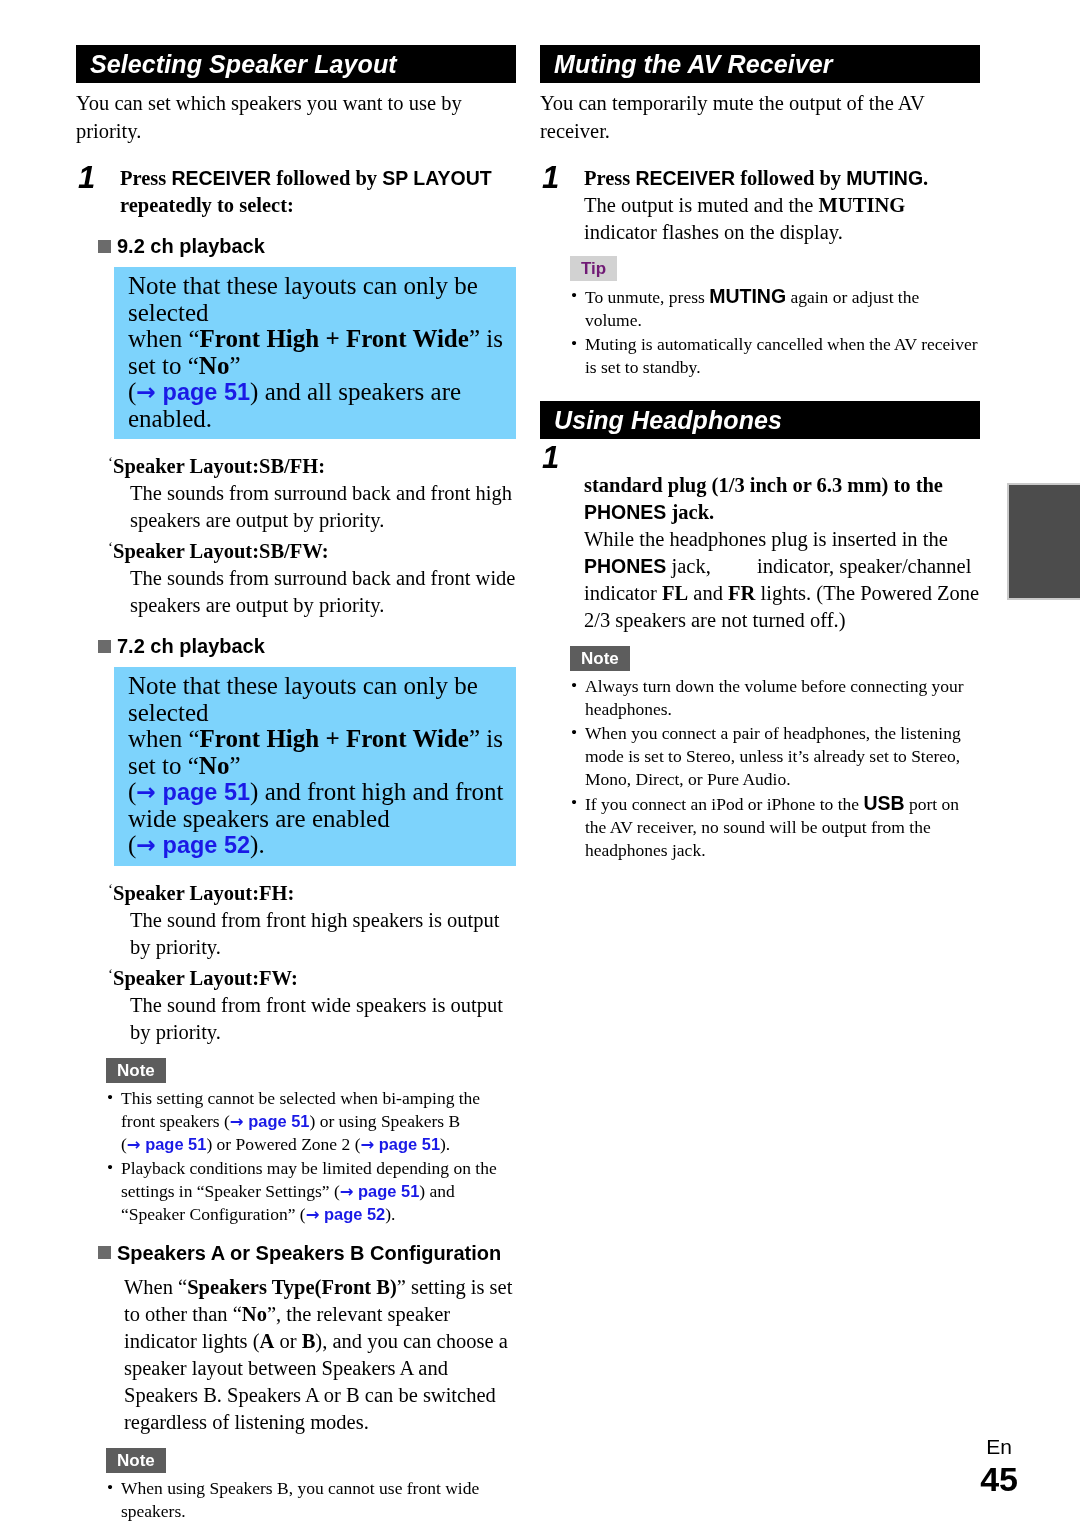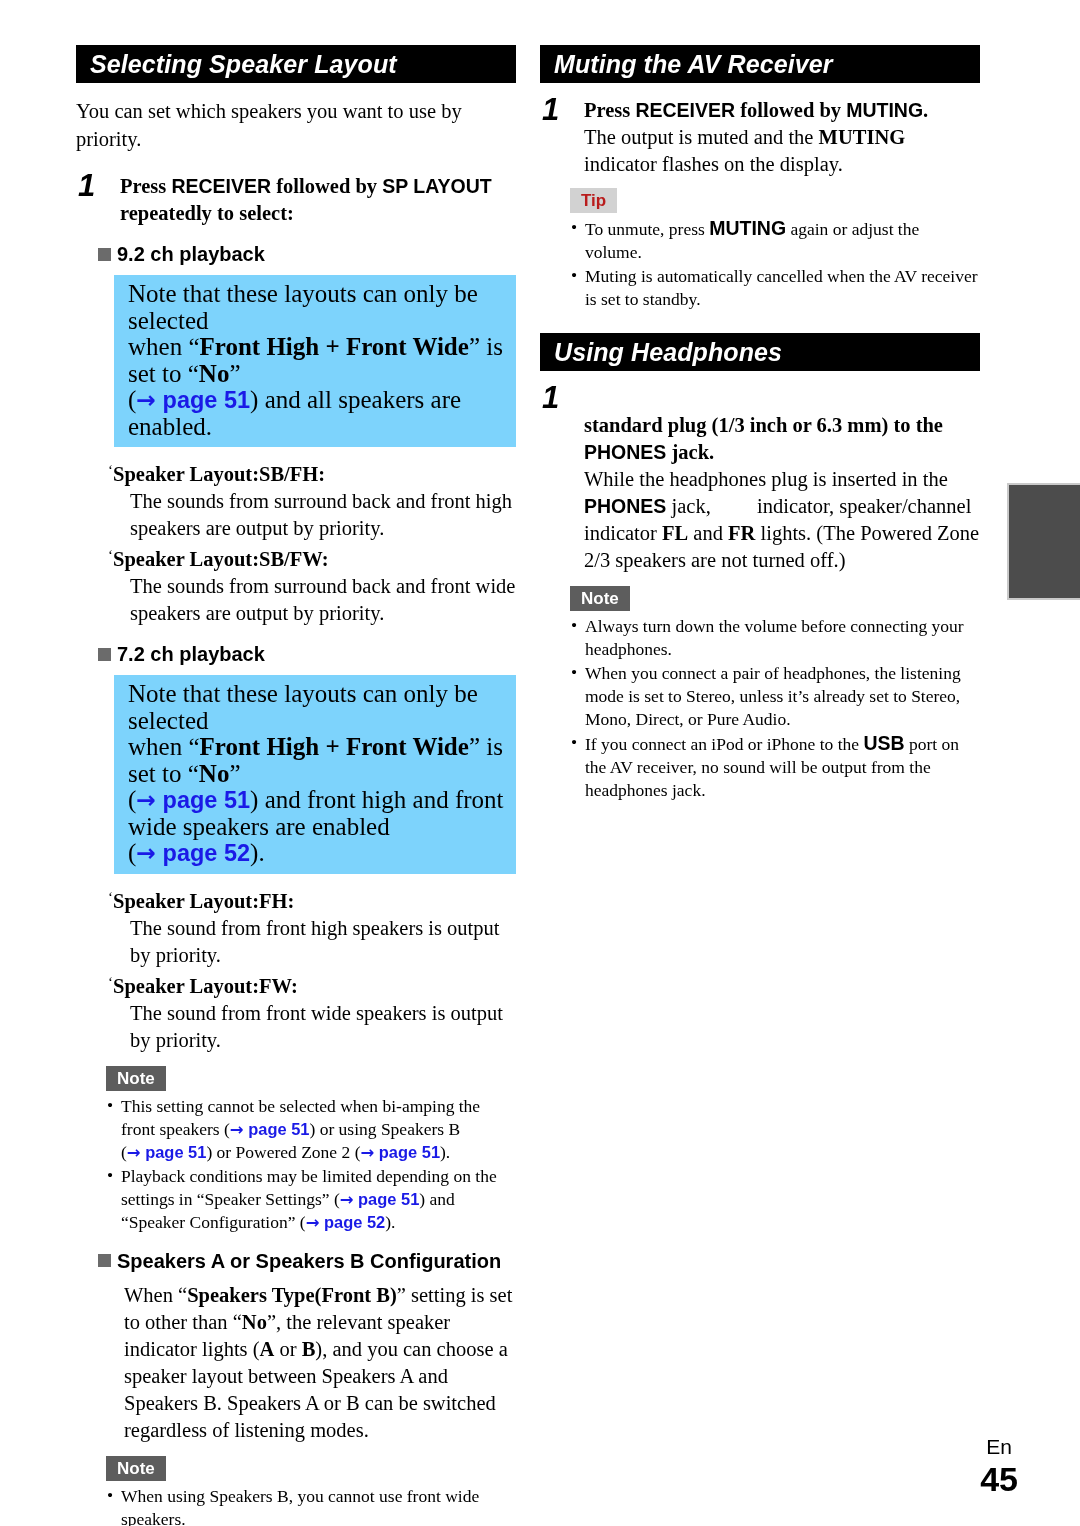--- a/index.html
+++ b/index.html
@@ -35,21 +35,21 @@
     background: #000000;
     color: #ffffff;
     font-family: "Liberation Sans", sans-serif;
     font-style: italic;
     font-weight: bold;
     font-size: 25px;
     line-height: 38px;
     height: 38px;
     padding: 0 0 0 14px;
     letter-spacing: 0.1px;
-    margin-bottom: 14px;
+    margin-bottom: 6px;
   }
 
   
   .intro {
     font-size: 20.5px;
     line-height: 28px;
     margin: 0 0 20px 0;
   }
 
   
@@ -144,21 +144,21 @@
     font-family: "Liberation Sans", sans-serif;
     font-weight: bold;
     font-size: 17px;
     line-height: 25px;
     padding: 0 11px;
     color: #ffffff;
     background: #5d5d5d;
   }
   .badge.tip {
     background: #d2d2d2;
-    color: #b91c1c;
+    color: #701a75;
   }
   .badge-wrap { margin: 12px 0 4px 30px; }
   .badge-wrap.tight { margin-top: 10px; }
 
   
   ul.notes {
     list-style: none;
     margin: 0 0 0 30px;
     padding: 0;
     font-size: 17.5px;
@@ -313,20 +313,21 @@
       <li>When using Speakers B, you cannot use front wide speakers.</li>
       <li>While using Speakers B, you cannot use Audyssey MultEQ XT32 Room Correction and Speaker Setup, as well as Audyssey Dynamic EQ and Audyssey Dynamic Volume.</li>
     </ul>
 
   </div>
 
   <div class="col col-right">
 
     <div class="section-bar">Muting the AV Receiver</div>
 
+    <p class="intro">You can temporarily mute the output of the AV receiver.</p>
 
     <div class="step">
       <div class="step-num">1</div>
       <p class="step-title"><span>Press </span><span class="key">RECEIVER</span><span> followed by </span><span class="key">MUTING</span><span>.</span></p>
       <p class="step-body"><span>The output is muted and the </span><b class="sb">MUTING</b><span> indicator flashes on the display.</span></p>
     </div>
 
     <div class="badge-wrap tight">
       <span class="badge tip">Tip</span>
     </div>

